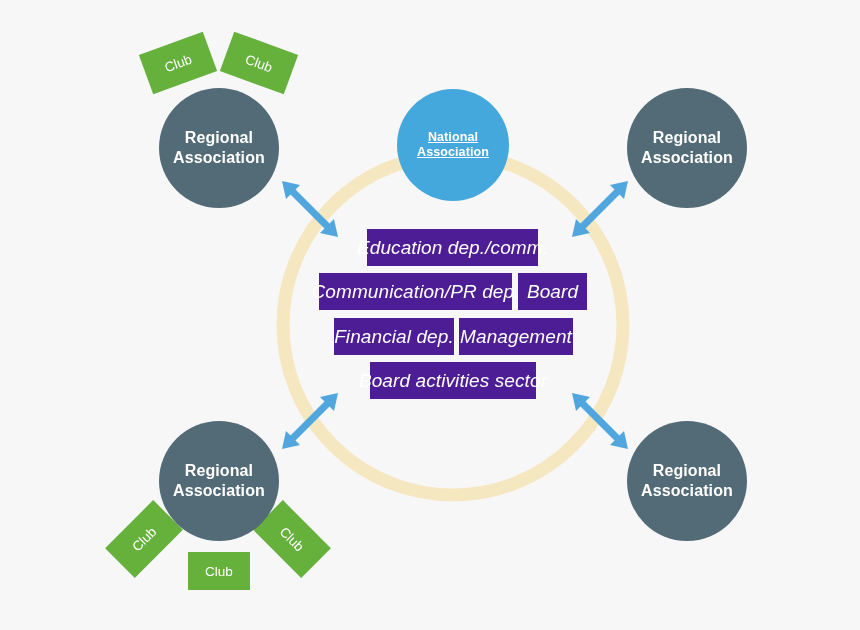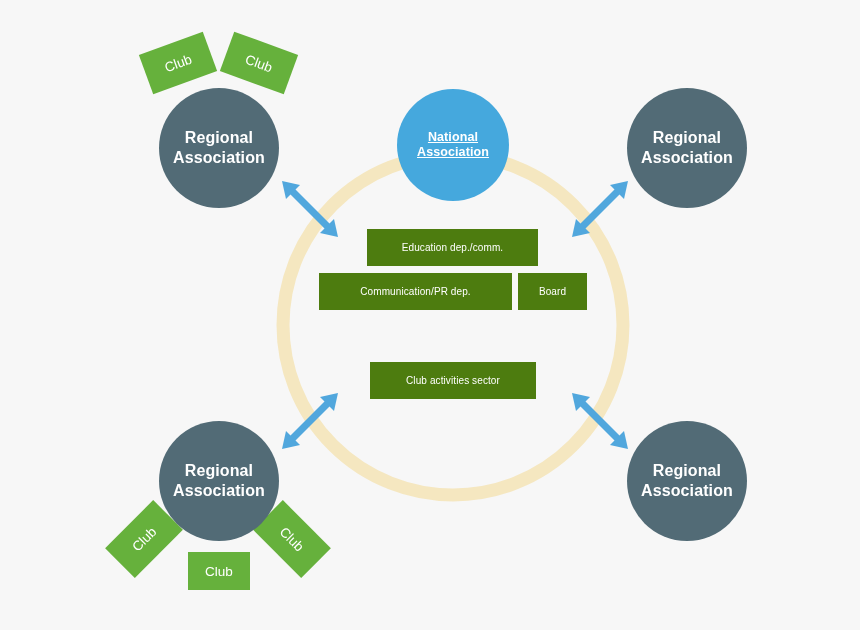--- a/index.html
+++ b/index.html
@@ -44,29 +44,30 @@
   }
   .national {
     width: 112px;
     height: 112px;
     background: #45a8dd;
     font-size: 12.5px;
     letter-spacing: 0.1px;
   }
   .dept-box {
     position: absolute;
-    background: #4d7c0f;
+    background: #4c1d95;
     color: #ffffff;
     display: flex;
     align-items: center;
     justify-content: center;
-    font-size: 10px;
+    font-size: 19px;
     box-sizing: border-box;
     white-space: nowrap;
     letter-spacing: 0.1px;
+    font-style: italic;
   }
   .club-box {
     position: absolute;
     background: #66b13c;
     color: #ffffff;
     display: flex;
     align-items: center;
     justify-content: center;
     font-size: 13.5px;
     box-sizing: border-box;
@@ -166,17 +167,23 @@
 
   <div class="dept-box" style="left:367px; top:229px; width:171px; height:37px;">
     <span>Education dep./comm.</span>
   </div>
   <div class="dept-box" style="left:319px; top:273px; width:193px; height:37px;">
     <span>Communication/PR dep.</span>
   </div>
   <div class="dept-box" style="left:518px; top:273px; width:69px; height:37px;">
     <span>Board</span>
   </div>
+  <div class="dept-box" style="left:334px; top:318px; width:120px; height:37px;">
+    <span>Financial dep.</span>
+  </div>
+  <div class="dept-box" style="left:459px; top:318px; width:114px; height:37px;">
+    <span>Management</span>
+  </div>
   <div class="dept-box" style="left:370px; top:362px; width:166px; height:37px;">
-    <span>Club activities sector</span>
+    <span>Board activities sector</span>
   </div>
 
 </div>
 
 </body></html>

